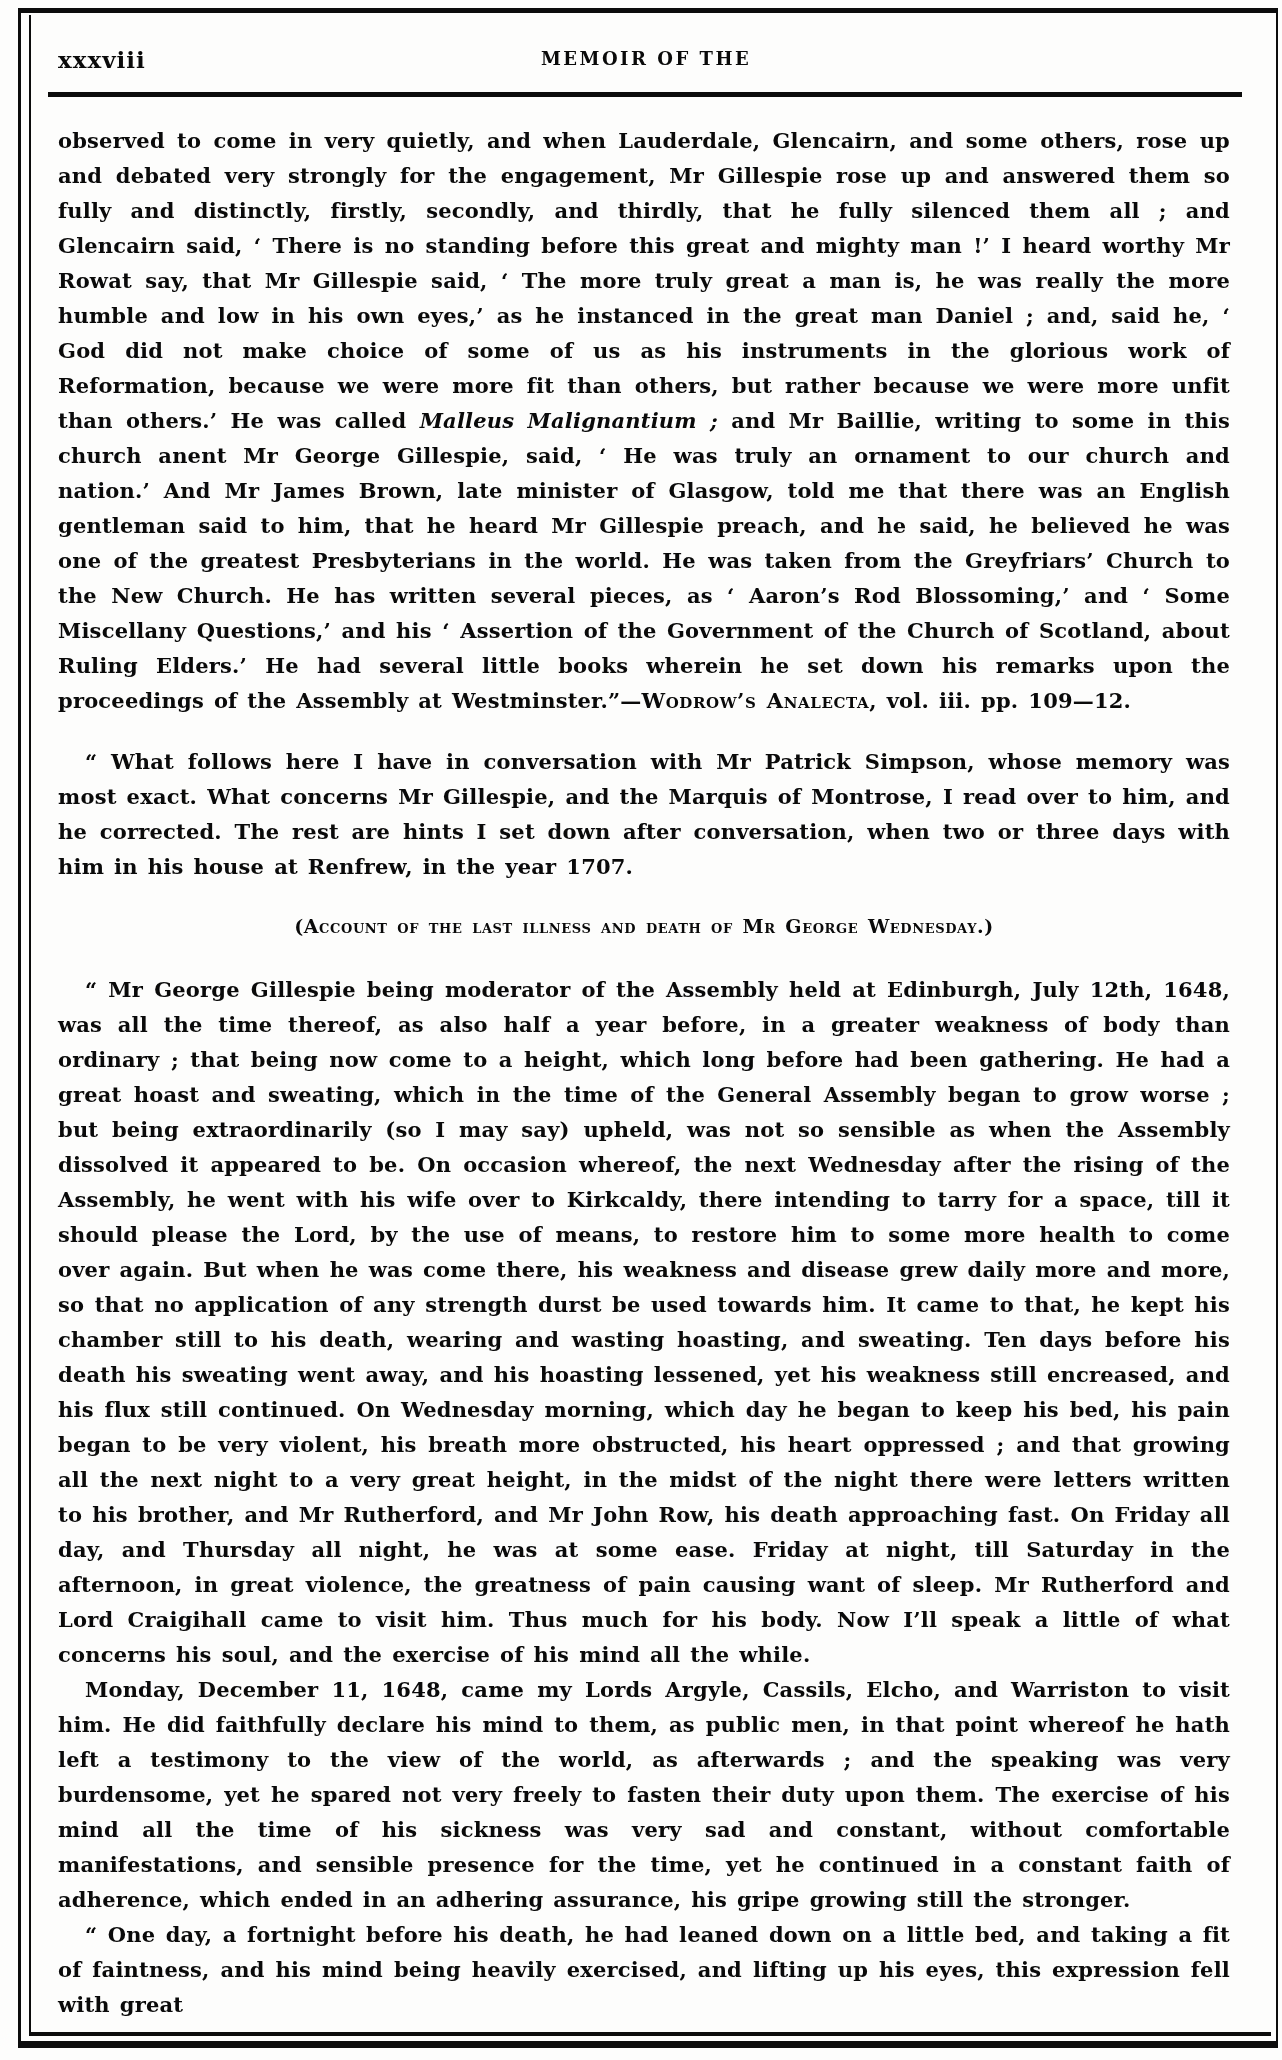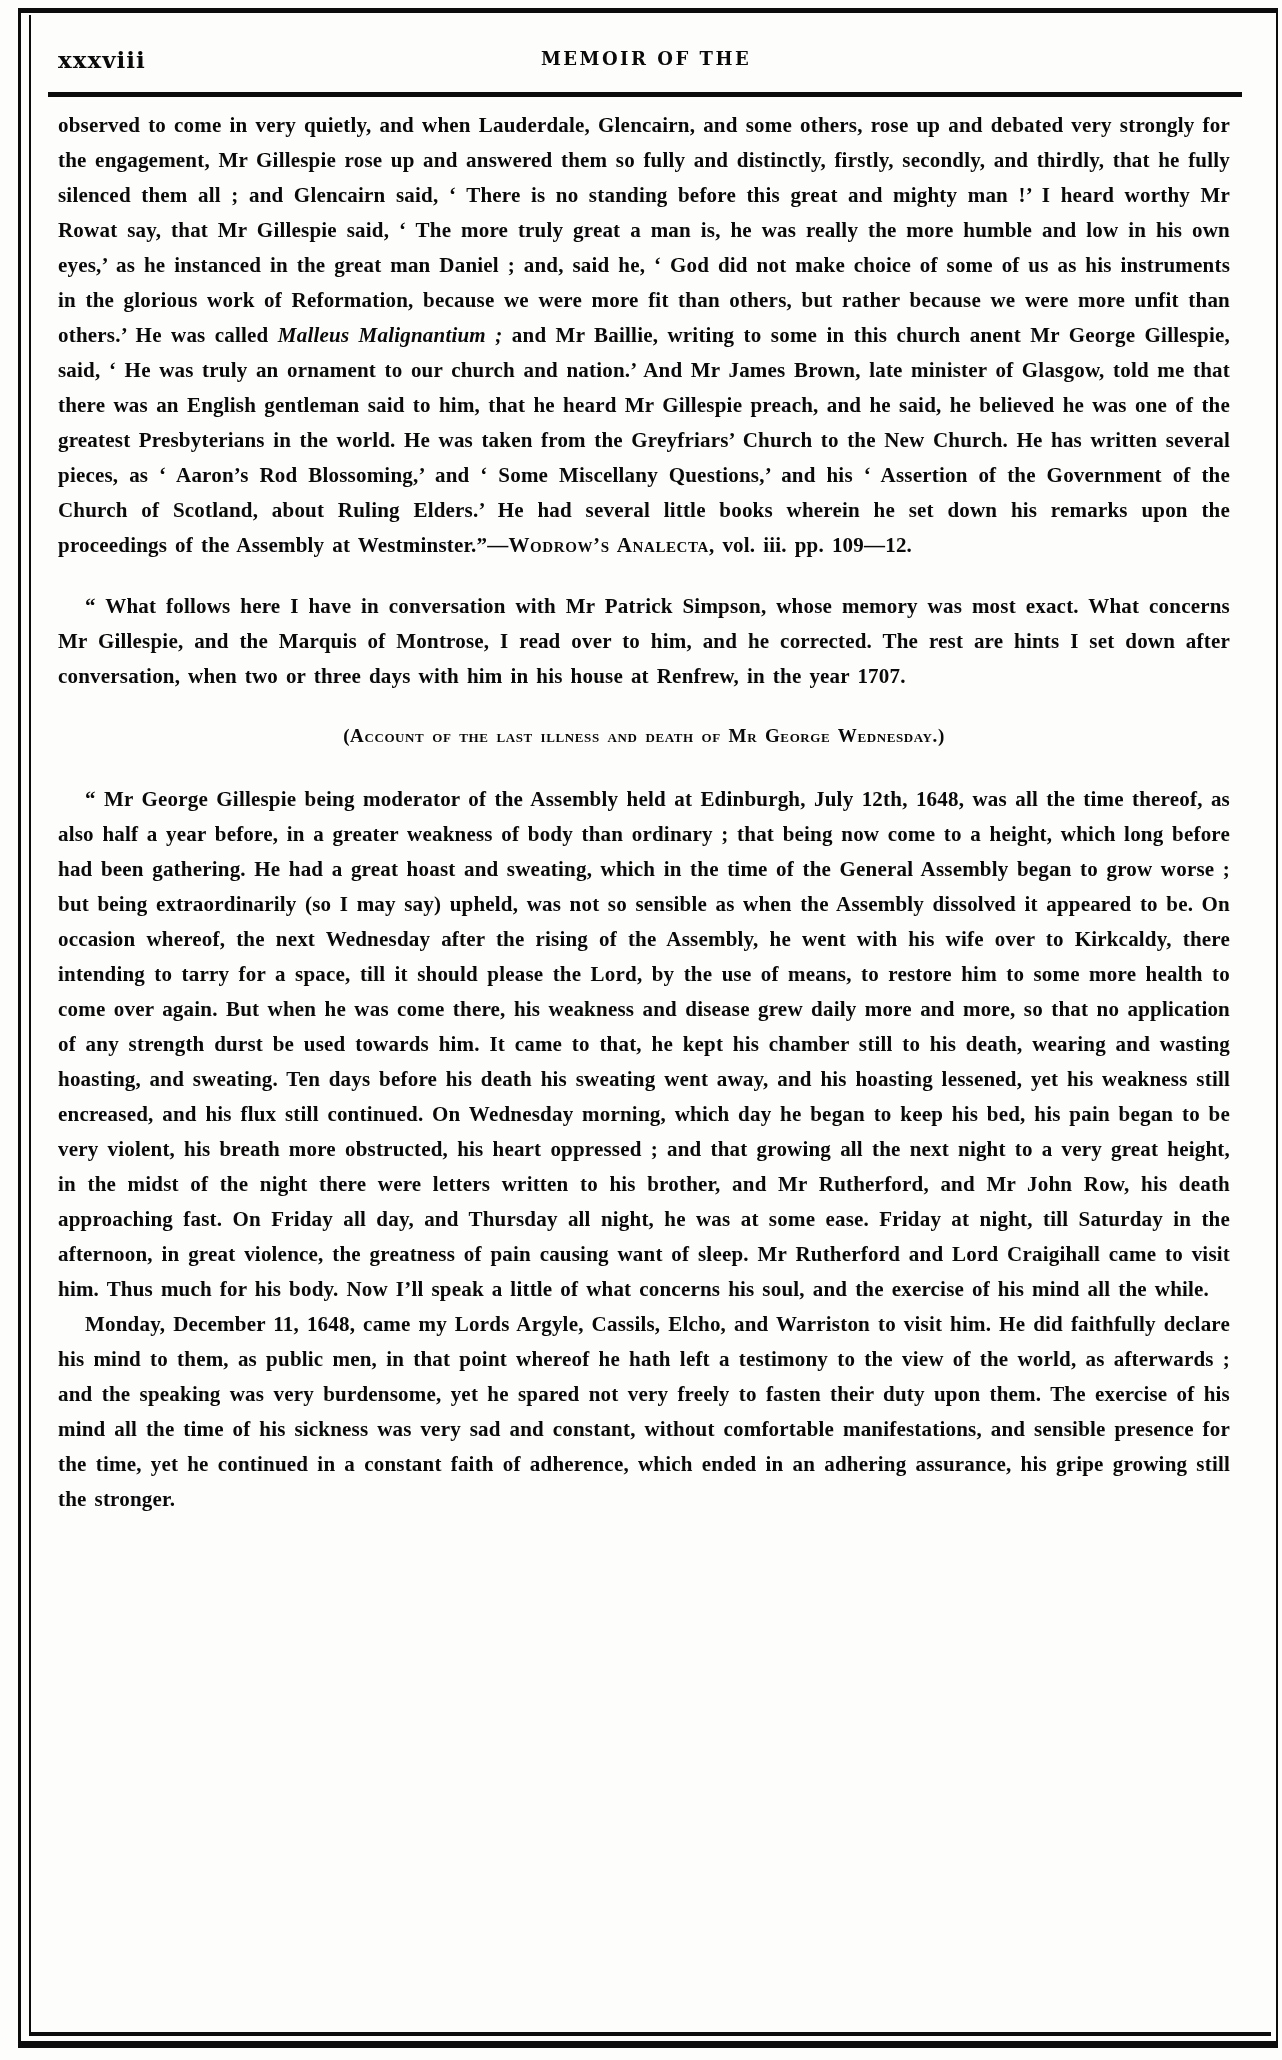--- a/index.html
+++ b/index.html
@@ -52,28 +52,27 @@
     font-size: 18px;
     font-weight: 700;
     letter-spacing: 2.5px;
   }
   .header-rule {
     margin: 16px -12px 0 -10px;
     height: 5px;
     background: #0c0c0c;
   }
   .body-text {
-    margin-top: 11px;
+    margin-top: 26px;
     font-size: 21px;
     font-weight: 700;
     line-height: 35px;
     letter-spacing: 0.2px;
     word-spacing: 2.5px;
     text-align: justify;
-    font-family: Liberation Serif, serif;
   }
   .block { margin: 0; }
   .block.indent { text-indent: 27px; }
   .block.gap-before { margin-top: 26px; }
   .block.heading {
     text-align: center;
     text-indent: 0;
     font-size: 19px;
     line-height: 28px;
     margin-top: 28px;
@@ -93,14 +92,15 @@
     <span class="page-number">xxxviii</span>
     <span class="running-title">MEMOIR OF THE</span>
   </div>
   <div class="header-rule"></div>
   <div class="body-text">
       <p class="block paragraph"><span>observed to come in very quietly, and when Lauderdale, Glencairn, and some others, rose up and debated very strongly for the engagement, Mr Gillespie rose up and answered them so fully and distinctly, firstly, secondly, and thirdly, that he fully silenced them all ; and Glencairn said, ‘ There is no standing before this great and mighty man !’ I heard worthy Mr Rowat say, that Mr Gillespie said, ‘ The more truly great a man is, he was really the more humble and low in his own eyes,’ as he instanced in the great man Daniel ; and, said he, ‘ God did not make choice of some of us as his instruments in the glorious work of Reformation, because we were more fit than others, but rather because we were more unfit than others.’ He was called </span><span class="italic">Malleus Malignantium ;</span><span> and Mr Baillie, writing to some in this church anent Mr George Gillespie, said, ‘ He was truly an ornament to our church and nation.’ And Mr James Brown, late minister of Glasgow, told me that there was an English gentleman said to him, that he heard Mr Gillespie preach, and he said, he believed he was one of the greatest Presbyterians in the world. He was taken from the Greyfriars’ Church to the New Church. He has written several pieces, as ‘ Aaron’s Rod Blossoming,’ and ‘ Some Miscellany Questions,’ and his ‘ Assertion of the Government of the Church of Scotland, about Ruling Elders.’ He had several little books wherein he set down his remarks upon the proceedings of the Assembly at Westminster.”—</span><span class="smallcaps">Wodrow’s Analecta</span><span>, vol. iii. pp. 109—12.</span></p>
       <p class="block paragraph indent gap-before"><span>“ What follows here I have in conversation with Mr Patrick Simpson, whose memory was most exact. What concerns Mr Gillespie, and the Marquis of Montrose, I read over to him, and he corrected. The rest are hints I set down after conversation, when two or three days with him in his house at Renfrew, in the year 1707.</span></p>
       <p class="block heading"><span class="smallcaps">(Account of the last illness and death of Mr George Wednesday.)</span></p>
       <p class="block paragraph indent"><span>“ Mr George Gillespie being moderator of the Assembly held at Edinburgh, July 12th, 1648, was all the time thereof, as also half a year before, in a greater weakness of body than ordinary ; that being now come to a height, which long before had been gathering. He had a great hoast and sweating, which in the time of the General Assembly began to grow worse ; but being extraordinarily (so I may say) upheld, was not so sensible as when the Assembly dissolved it appeared to be. On occasion whereof, the next Wednesday after the rising of the Assembly, he went with his wife over to Kirkcaldy, there intending to tarry for a space, till it should please the Lord, by the use of means, to restore him to some more health to come over again. But when he was come there, his weakness and disease grew daily more and more, so that no application of any strength durst be used towards him. It came to that, he kept his chamber still to his death, wearing and wasting hoasting, and sweating. Ten days before his death his sweating went away, and his hoasting lessened, yet his weakness still encreased, and his flux still continued. On Wednesday morning, which day he began to keep his bed, his pain began to be very violent, his breath more obstructed, his heart oppressed ; and that growing all the next night to a very great height, in the midst of the night there were letters written to his brother, and Mr Rutherford, and Mr John Row, his death approaching fast. On Friday all day, and Thursday all night, he was at some ease. Friday at night, till Saturday in the afternoon, in great violence, the greatness of pain causing want of sleep. Mr Rutherford and Lord Craigihall came to visit him. Thus much for his body. Now I’ll speak a little of what concerns his soul, and the exercise of his mind all the while.</span></p>
       <p class="block paragraph indent"><span>Monday, December 11, 1648, came my Lords Argyle, Cassils, Elcho, and Warriston to visit him. He did faithfully declare his mind to them, as public men, in that point whereof he hath left a testimony to the view of the world, as afterwards ; and the speaking was very burdensome, yet he spared not very freely to fasten their duty upon them. The exercise of his mind all the time of his sickness was very sad and constant, without comfortable manifestations, and sensible presence for the time, yet he continued in a constant faith of adherence, which ended in an adhering assurance, his gripe growing still the stronger.</span></p>
+      <p class="block paragraph indent"><span>“ One day, a fortnight before his death, he had leaned down on a little bed, and taking a fit of faintness, and his mind being heavily exercised, and lifting up his eyes, this expression fell with great</span></p>
     </div>
 </div>
 
 </body></html>

